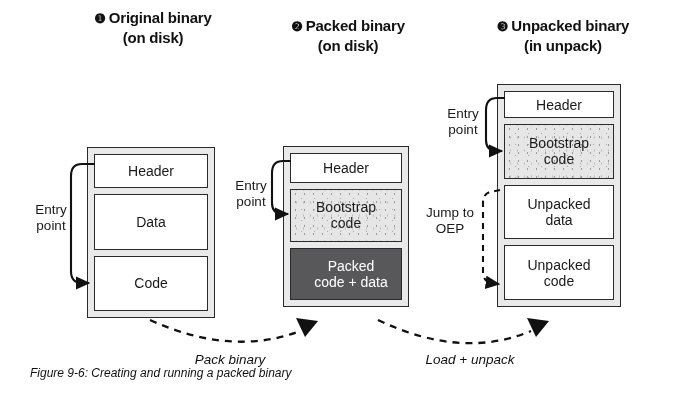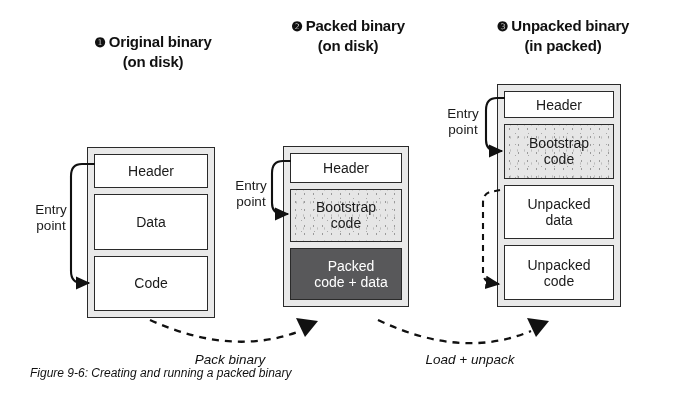--- a/index.html
+++ b/index.html
@@ -91,33 +91,33 @@
   }
 
   
   #arrows{position:absolute;left:0;top:0;width:678px;height:418px;pointer-events:none;}
 </style>
 </head>
 <body>
 
 <div id="figure">
 
-  <div class="col-head" style="left:68px;top:32px;width:170px;">
+  <div class="col-head" style="left:68px;top:8px;width:170px;">
     <span class="num">❶</span><span>Original binary</span>
     <span class="l2">(on disk)</span>
   </div>
 
   <div class="col-head" style="left:268px;top:16px;width:160px;">
     <span class="num">❷</span><span>Packed binary</span>
     <span class="l2">(on disk)</span>
   </div>
 
   <div class="col-head" style="left:473px;top:16px;width:180px;">
     <span class="num">❸</span><span>Unpacked binary</span>
-    <span class="l2">(in packed)</span>
+    <span class="l2">(in unpack)</span>
   </div>
 
   <div class="stack" style="left:87px;top:147px;width:128px;height:171px;">
     <div class="seg" style="height:34px;">
       <span>Header</span>
     </div>
     <div class="seg" style="flex:1;">
       <span>Data</span>
     </div>
     <div class="seg" style="flex:1;">
@@ -165,20 +165,24 @@
       <span>Unpacked</span>
       <span>code</span>
     </div>
   </div>
 
   <div class="lbl" style="left:434px;top:106px;width:58px;">
     <span>Entry</span><br>
     <span>point</span>
   </div>
 
+  <div class="lbl" style="left:420px;top:205px;width:60px;">
+    <span>Jump to</span><br>
+    <span>OEP</span>
+  </div>
 
   <div class="flow-lbl" style="left:390px;top:352px;width:160px;">Load + unpack</div>
   <div class="flow-lbl" style="left:160px;top:352px;width:140px;">Pack binary</div>
 
   <svg id="arrows" viewBox="0 0 678 418">
     <defs>
       <marker id="ah" markerWidth="9" markerHeight="9" refX="6.4" refY="3.2" orient="auto" markerUnits="strokeWidth">
         <path d="M0,0 L7,3.2 L0,6.4 z" fill="#111"></path>
       </marker>
     </defs>

